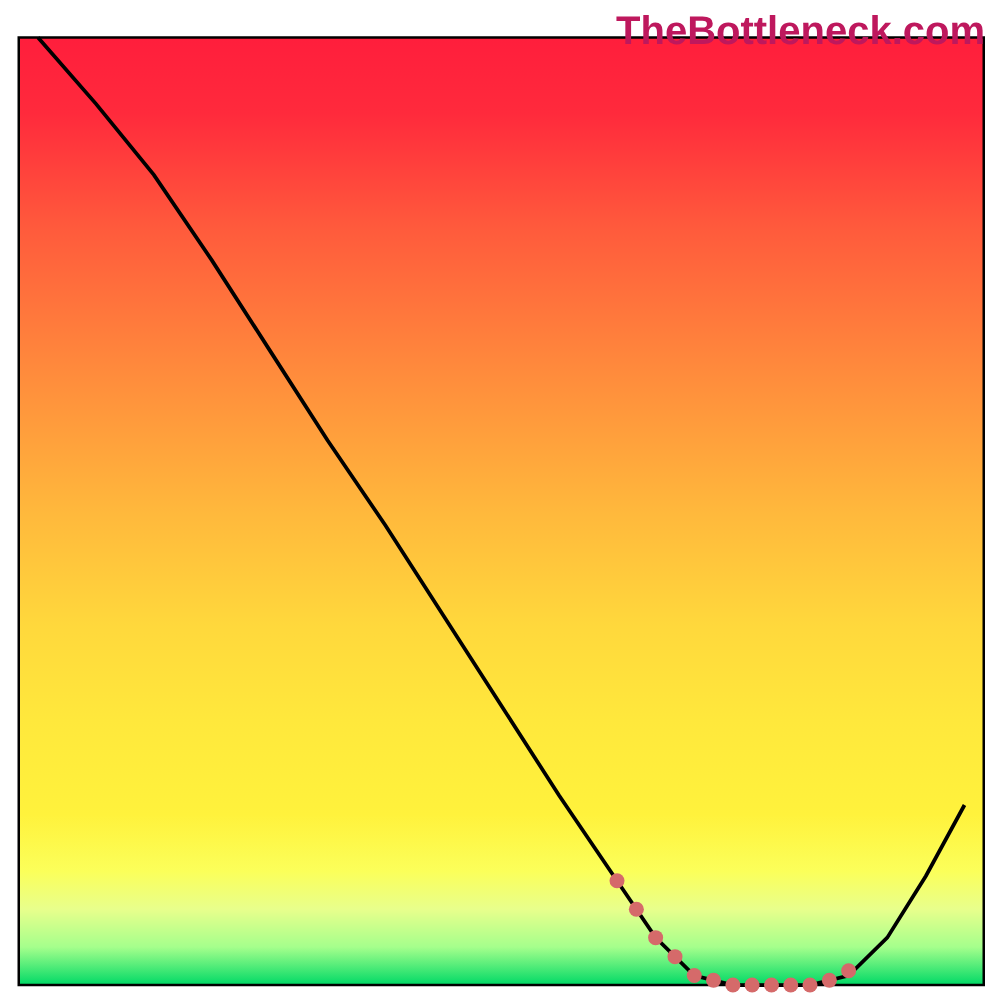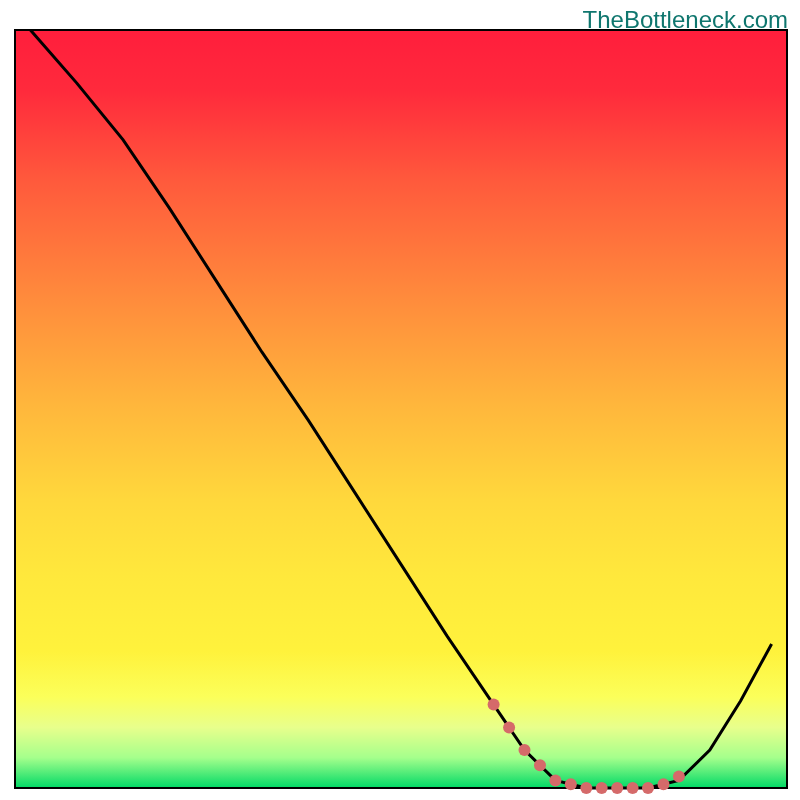--- a/index.html
+++ b/index.html
@@ -1,17 +1,17 @@
 <!DOCTYPE html>
 <html><head>
 <meta charset="utf-8">
 <style>
 * { margin: 0; padding: 0; box-sizing: border-box; }
 body { width: 800px; height: 800px; position: relative; font-family: Arial, sans-serif; background: #fff; }
-.watermark { position: absolute; top: 6px; right: 12px; font-size: 24px; font-weight: normal; color: #0f766e; z-index: 10; }
+.watermark { position: absolute; top: 6px; right: 12px; font-size: 32px; font-weight: bold; color: #be185d; z-index: 10; }
 .chart-wrap { position: absolute; top: 0; left: 0; width: 800px; height: 800px; }
 svg { display: block; }
 </style>
 </head>
 <body>
 
 <div class="watermark">TheBottleneck.com</div>
 
 <div class="chart-wrap">
   <svg id="chart-svg" width="800" height="800" viewBox="0 0 800 800">

